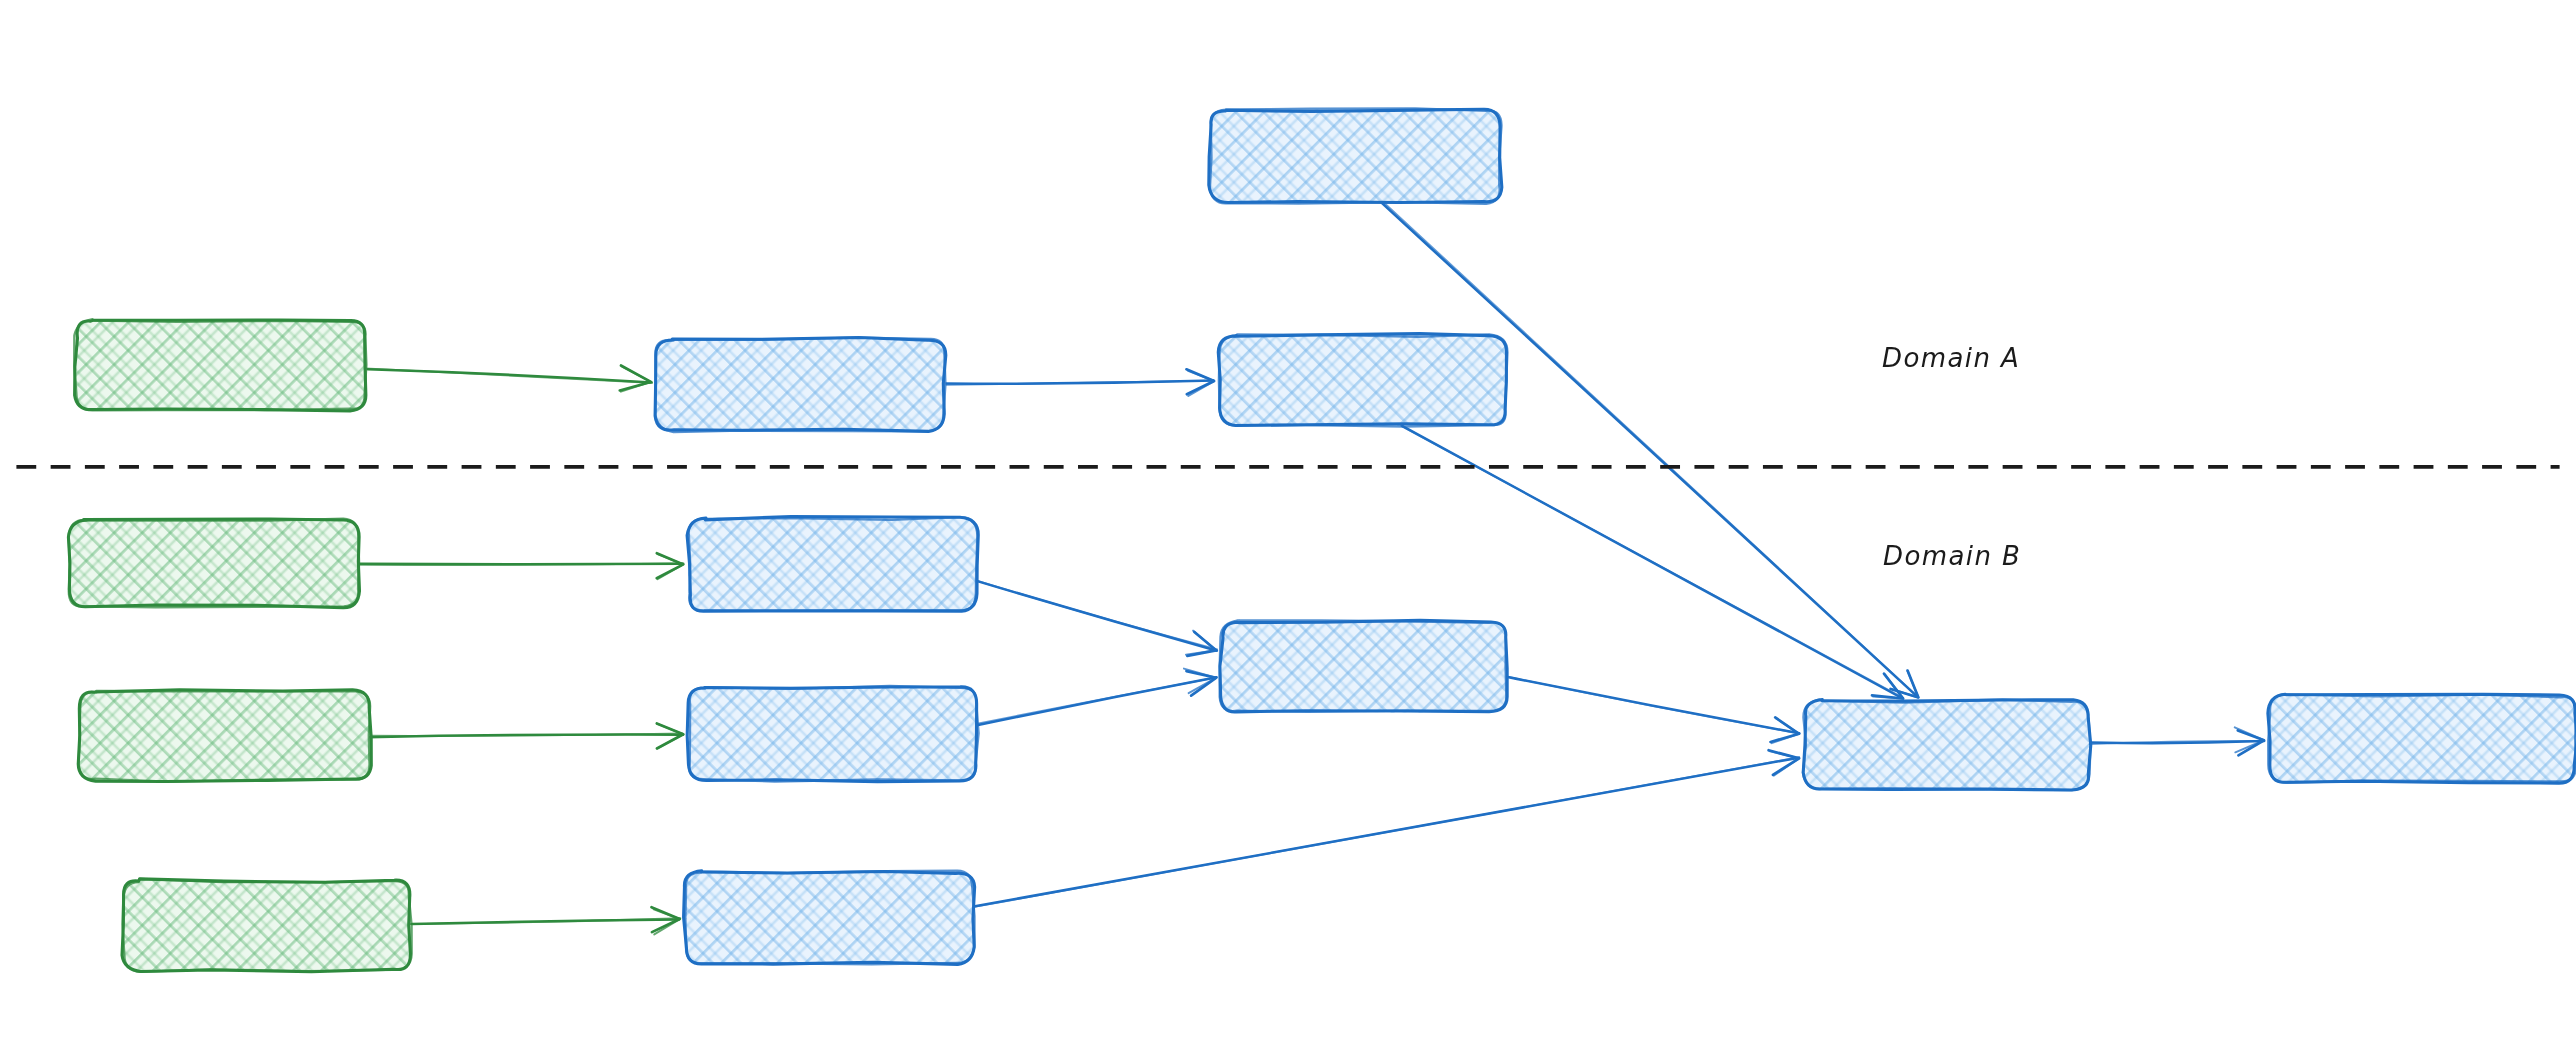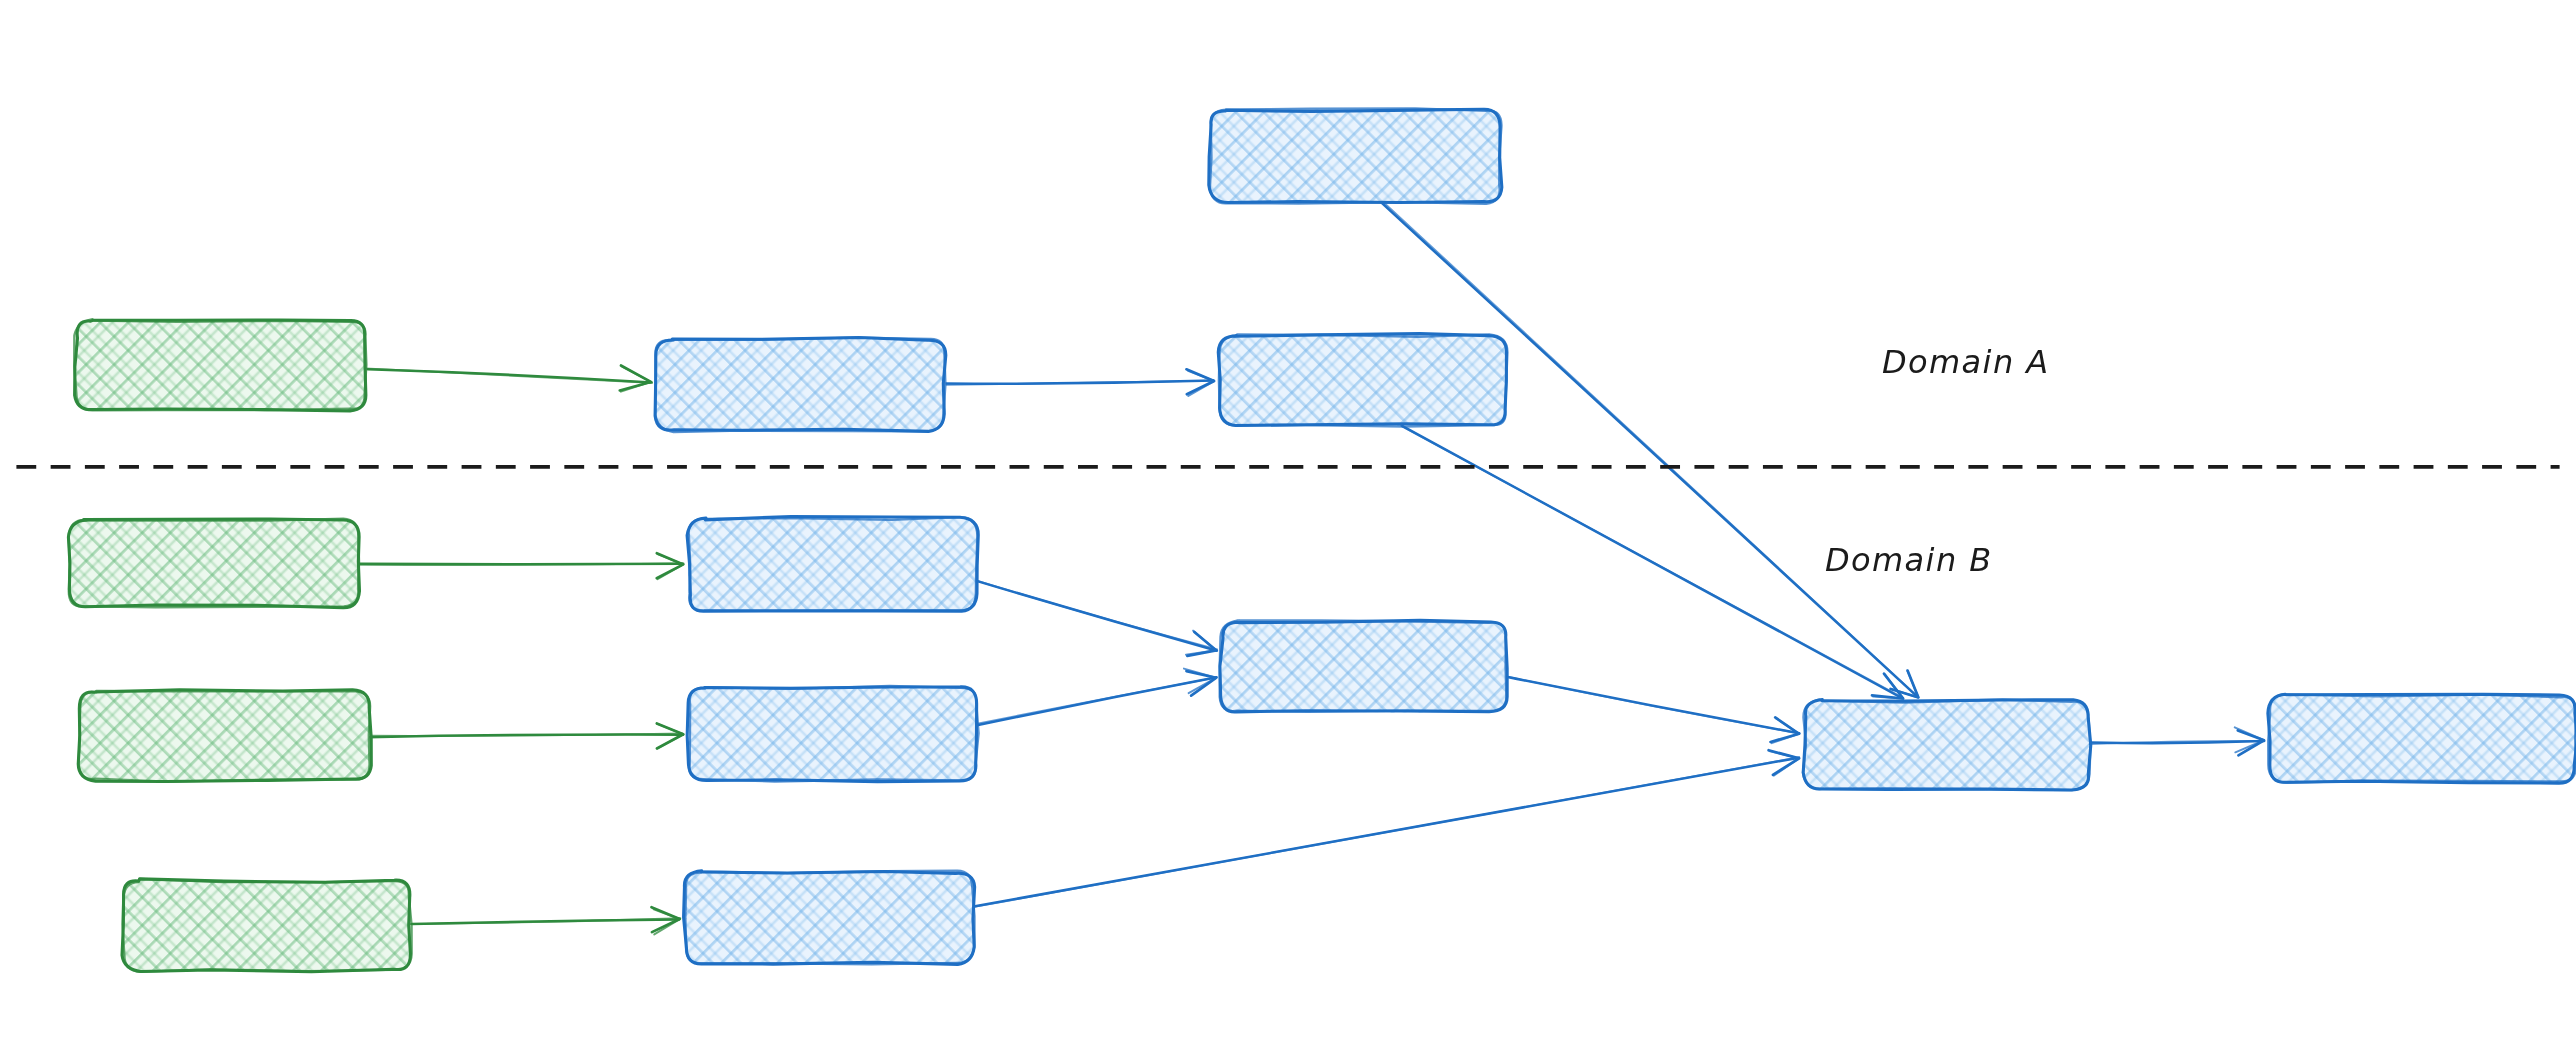--- a/index.html
+++ b/index.html
@@ -6,21 +6,21 @@
   body{
     width:2576px;height:1049px;
     font-family:"DejaVu Sans", sans-serif;
     overflow:hidden;
     position:relative;
   }
   #canvas{position:absolute;left:0;top:0;width:2576px;height:1049px;}
   .domain-label{
     position:absolute;
     font-family:"DejaVu Sans", sans-serif;
-    font-size:32px;
+    font-size:26px;
     color:#1b1b1b;
     font-style:italic;
     letter-spacing:1.4px;
     white-space:nowrap;
     user-select:none;
   }
 </style>
 </head>
 <body>
 
@@ -211,15 +211,15 @@
         <path d="M 2537.1,770.5 L 2637.6,772.6 L 2756.7,770.8 L 2841.1,773.7 Q 2858.0,770.7 2858.0,791.1 L 2857.3,820.1 L 2857.7,849.4 Q 2859.2,868.2 2840.3,867.1 L 2738.0,866.5 L 2618.7,866.3 L 2537.5,868.7 Q 2516.7,866.7 2516.8,848.3 L 2516.7,821.9 L 2518.8,791.8 Q 2517.1,770.7 2535.1,771.0 Z" fill="none" stroke="#1f6fc4" stroke-width="2.6" stroke-linecap="round" stroke-linejoin="round" opacity="0.75"></path>
       </g>
     </g>
   <g id="divider-layer">
       <line x1="18" y1="518" x2="2840" y2="518" stroke="#1b1b1b" stroke-width="4" stroke-dasharray="22 16" stroke-linecap="butt"></line>
     </g>
 </svg>
 
 <div id="label-layer">
     <div class="domain-label" style="left: 1882px; top: 343px;">Domain A</div>
-    <div class="domain-label" style="left: 1825px; top: 541px;">Domain B</div>
+    <div class="domain-label" style="left: 1883px; top: 541px;">Domain B</div>
   </div>
 
 
 </body></html>

